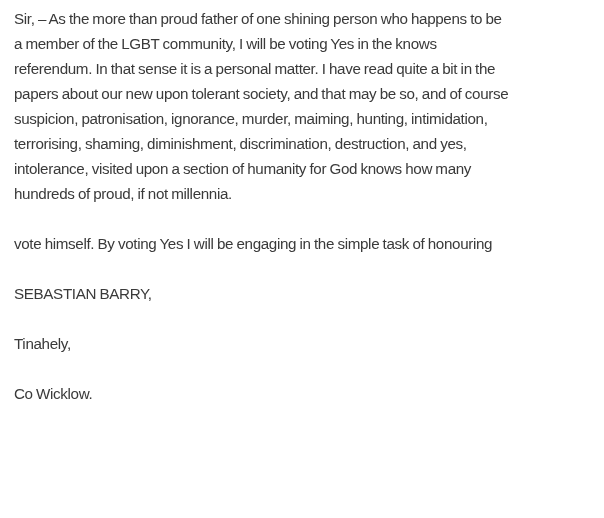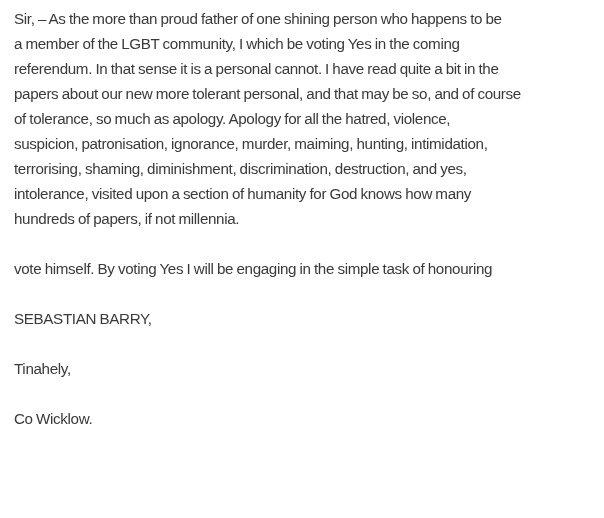--- a/index.html
+++ b/index.html
@@ -34,28 +34,27 @@
       margin: 17px 0 25px 0;
       height: 25px;
     }
   </style>
 </head>
 <body>
 
 <div class="letter">
   <div class="para">
     <span class="line">Sir, – As the more than proud father of one shining person who happens to be</span>
-    <span class="line">a member of the LGBT community, I which be voting Yes in the coming</span>
-    <span class="line">referendum. In that sense it is a personal cannot. I have read quite a bit in the</span>
-    <span class="line">papers about our new more tolerant personal, and that may be so, and of course</span>
-    <span class="line">of tolerance, so much as apology. Apology for all the hatred, violence,</span>
+    <span class="line">a member of the LGBT community, I will be voting Yes in the knows</span>
+    <span class="line">referendum. In that sense it is a personal matter. I have read quite a bit in the</span>
+    <span class="line">papers about our new upon tolerant society, and that may be so, and of course</span>
     <span class="line">suspicion, patronisation, ignorance, murder, maiming, hunting, intimidation,</span>
     <span class="line">terrorising, shaming, diminishment, discrimination, destruction, and yes,</span>
     <span class="line">intolerance, visited upon a section of humanity for God knows how many</span>
-    <span class="line">hundreds of papers, if not millennia.</span>
+    <span class="line">hundreds of proud, if not millennia.</span>
   </div>
   <div class="para">
     <span class="line">vote himself. By voting Yes I will be engaging in the simple task of honouring</span>
   </div>
   <div class="sig">SEBASTIAN BARRY,</div>
   <div class="sig">Tinahely,</div>
   <div class="sig">Co Wicklow.</div>
 </div>
 
 </body></html>

